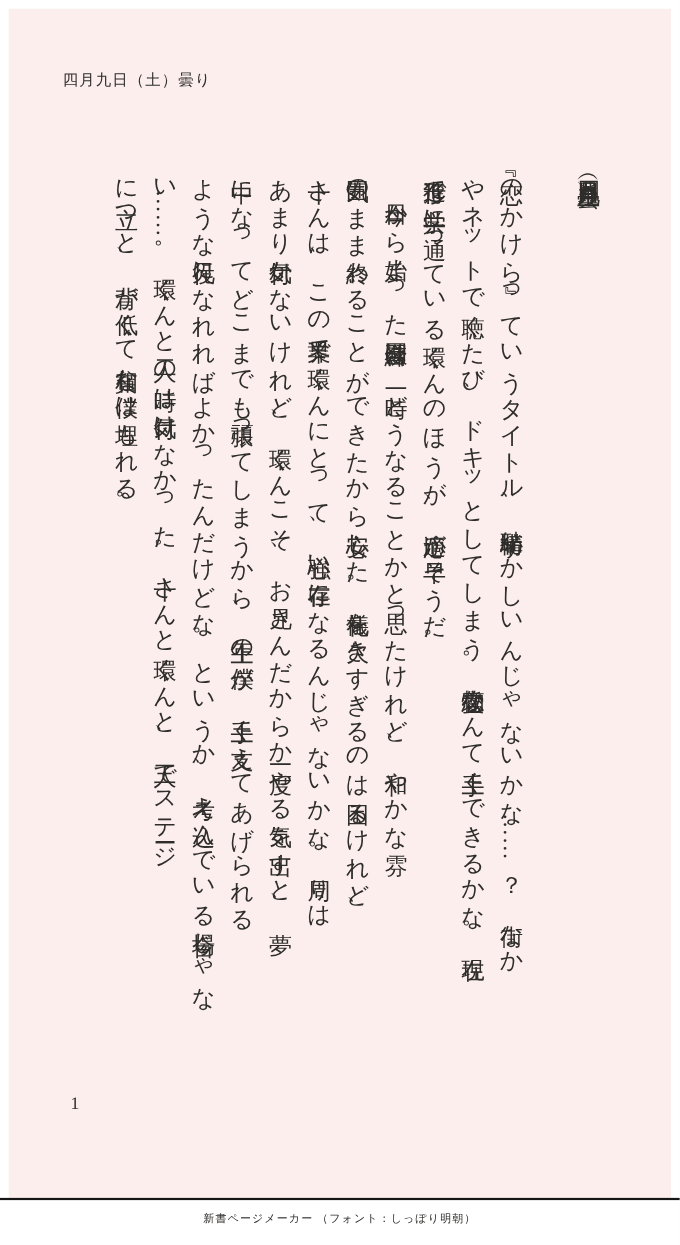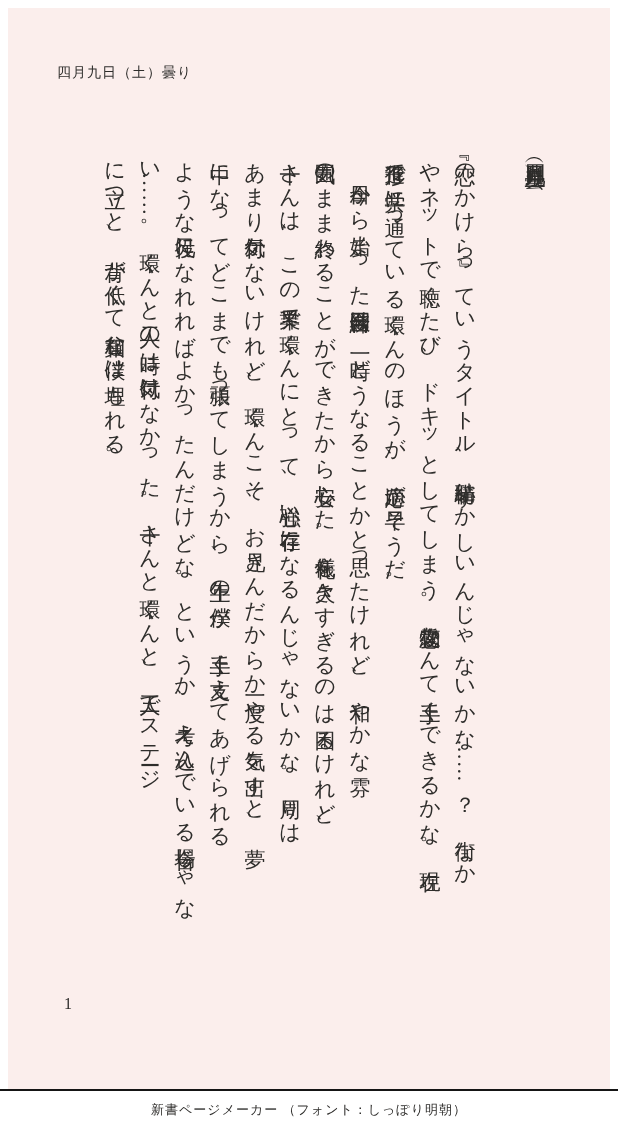--- a/index.html
+++ b/index.html
@@ -36,21 +36,21 @@
     display:flex;justify-content:space-between;align-items:baseline;
     font-size:16px;color:#2e2d2b;
   }
   .rule{
     position:absolute;left:0;top:1089px;width:618px;height:2px;
     background:#151515;
   }
   .caption{
     position:absolute;left:0;top:1101px;width:618px;
     text-align:center;
-    font-size:13px;color:#2e2d2b;letter-spacing:1px;
+    font-size:10px;color:#2e2d2b;letter-spacing:1px;
   }
 </style>
 </head>
 <body>
 
 <div class="canvas">
 
   <div class="paper">
 
     <div class="header-date">四月九日（土）曇り</div>

